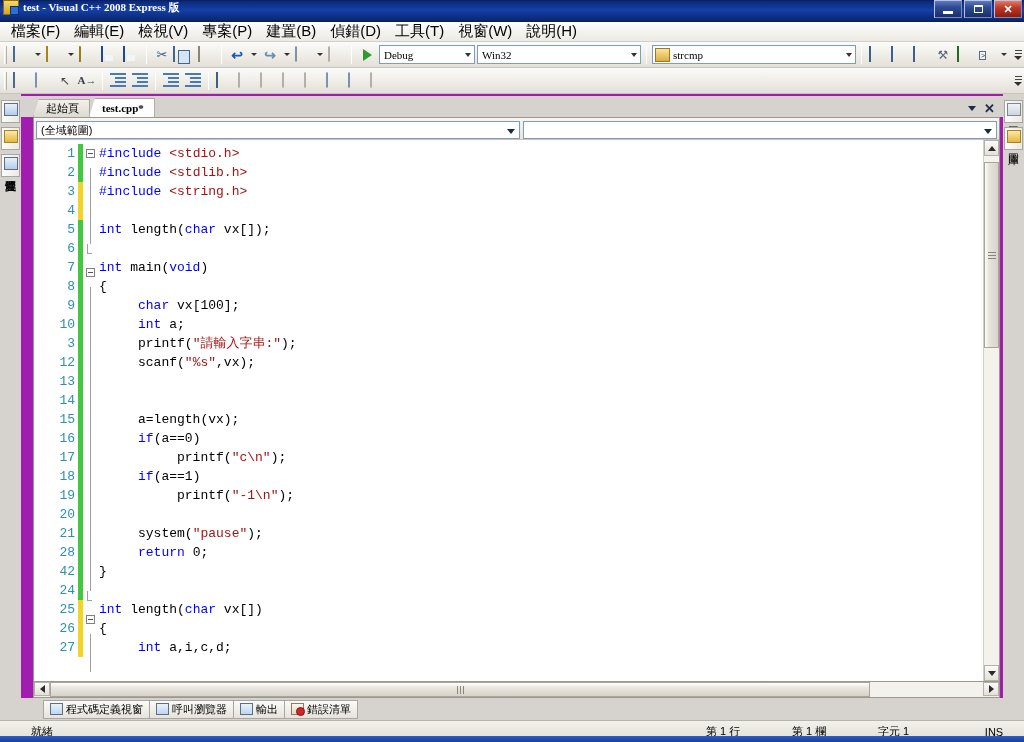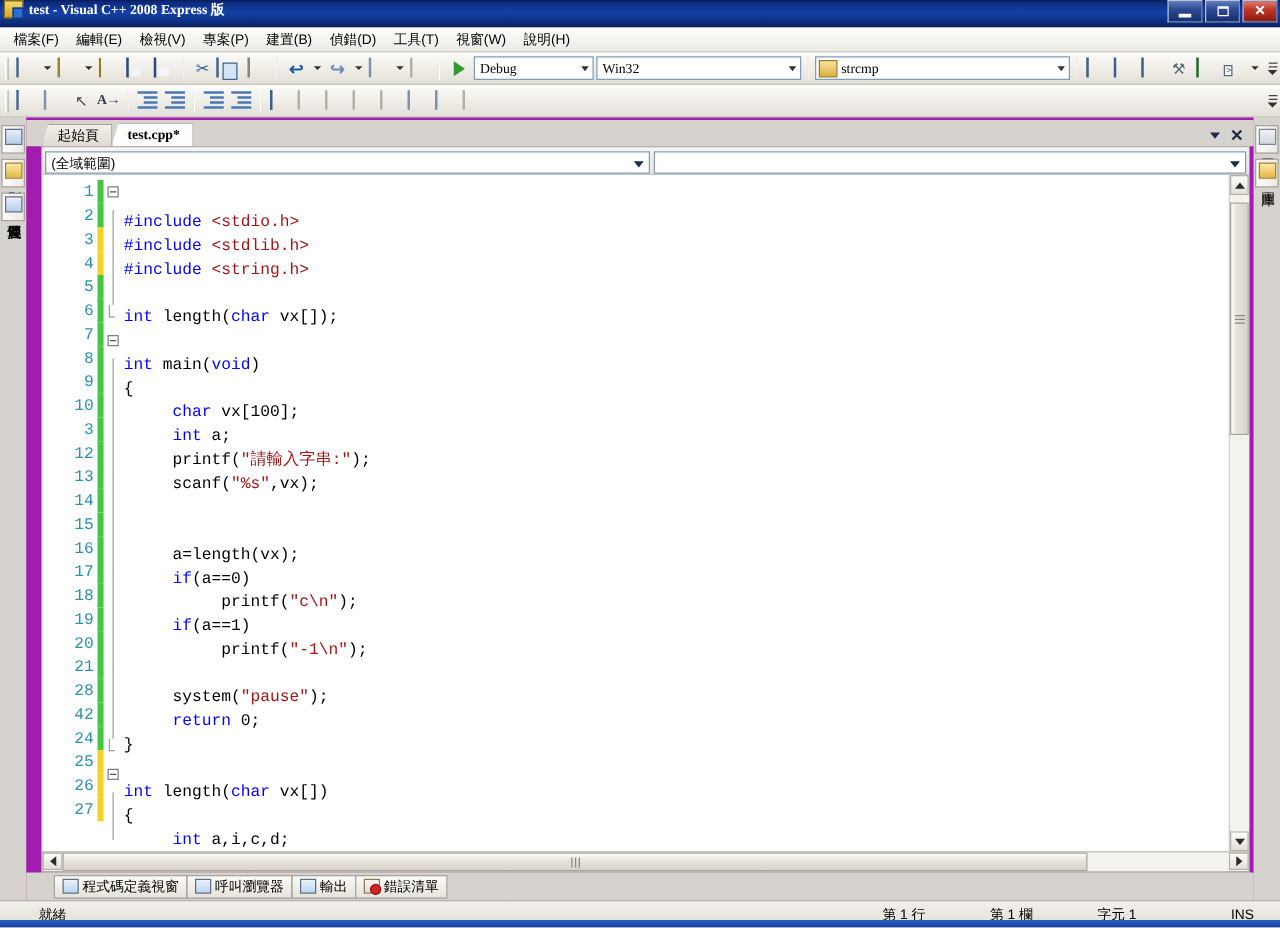--- a/index.html
+++ b/index.html
@@ -61,21 +61,21 @@
 
   
   .menubar {
     height: 20px; flex: 0 0 20px;
     background: linear-gradient(to bottom,#fdfdfd,#eceae4);
     display: flex; align-items: center;
     border-bottom: 1px solid #d2cfc8;
     padding-left: 4px;
   }
   .menu-item {
-    padding: 2px 7px; font-size: 11px; color: #000;
+    padding: 2px 7px; font-size: 15px; color: #000;
     font-family: "Liberation Sans", sans-serif;
     white-space: nowrap; cursor: default;
   }
 
   
   .toolbar {
     flex: 0 0 26px; height: 26px;
     background: linear-gradient(to bottom,#fbfbfa 0%,#f0eee8 50%,#e3e0d8 100%);
     display: flex; align-items: center;
     border-bottom: 1px solid #c9c5bd;
@@ -297,21 +297,21 @@
     font-family: "Liberation Mono", monospace; font-size: 13px;
     color: #2b91af; user-select: none;
   }
   .gutter-change { flex: 0 0 5px; padding-top: 4px; background: #fff; }
   .gutter-fold {
     flex: 0 0 14px; background: #fff; padding-top: 4px; position: relative;
   }
   .code-text {
     flex: 1 1 auto; padding-top: 4px; padding-left: 2px;
     font-family: "Liberation Mono", monospace; font-size: 13px;
-    color: #000; white-space: pre; overflow: hidden; margin-top: 24px;
+    color: #000; white-space: pre; overflow: hidden;
   }
   .ln { height: 19px; line-height: 19px; }
   .chg { height: 19px; }
   .chg.green { background: #43c743; }
   .chg.yellow { background: #f2d424; }
 
   .fold-box {
     width: 9px; height: 9px; border: 1px solid #808080; background: #fff;
     position: relative; margin: 5px auto 0 auto;
   }

